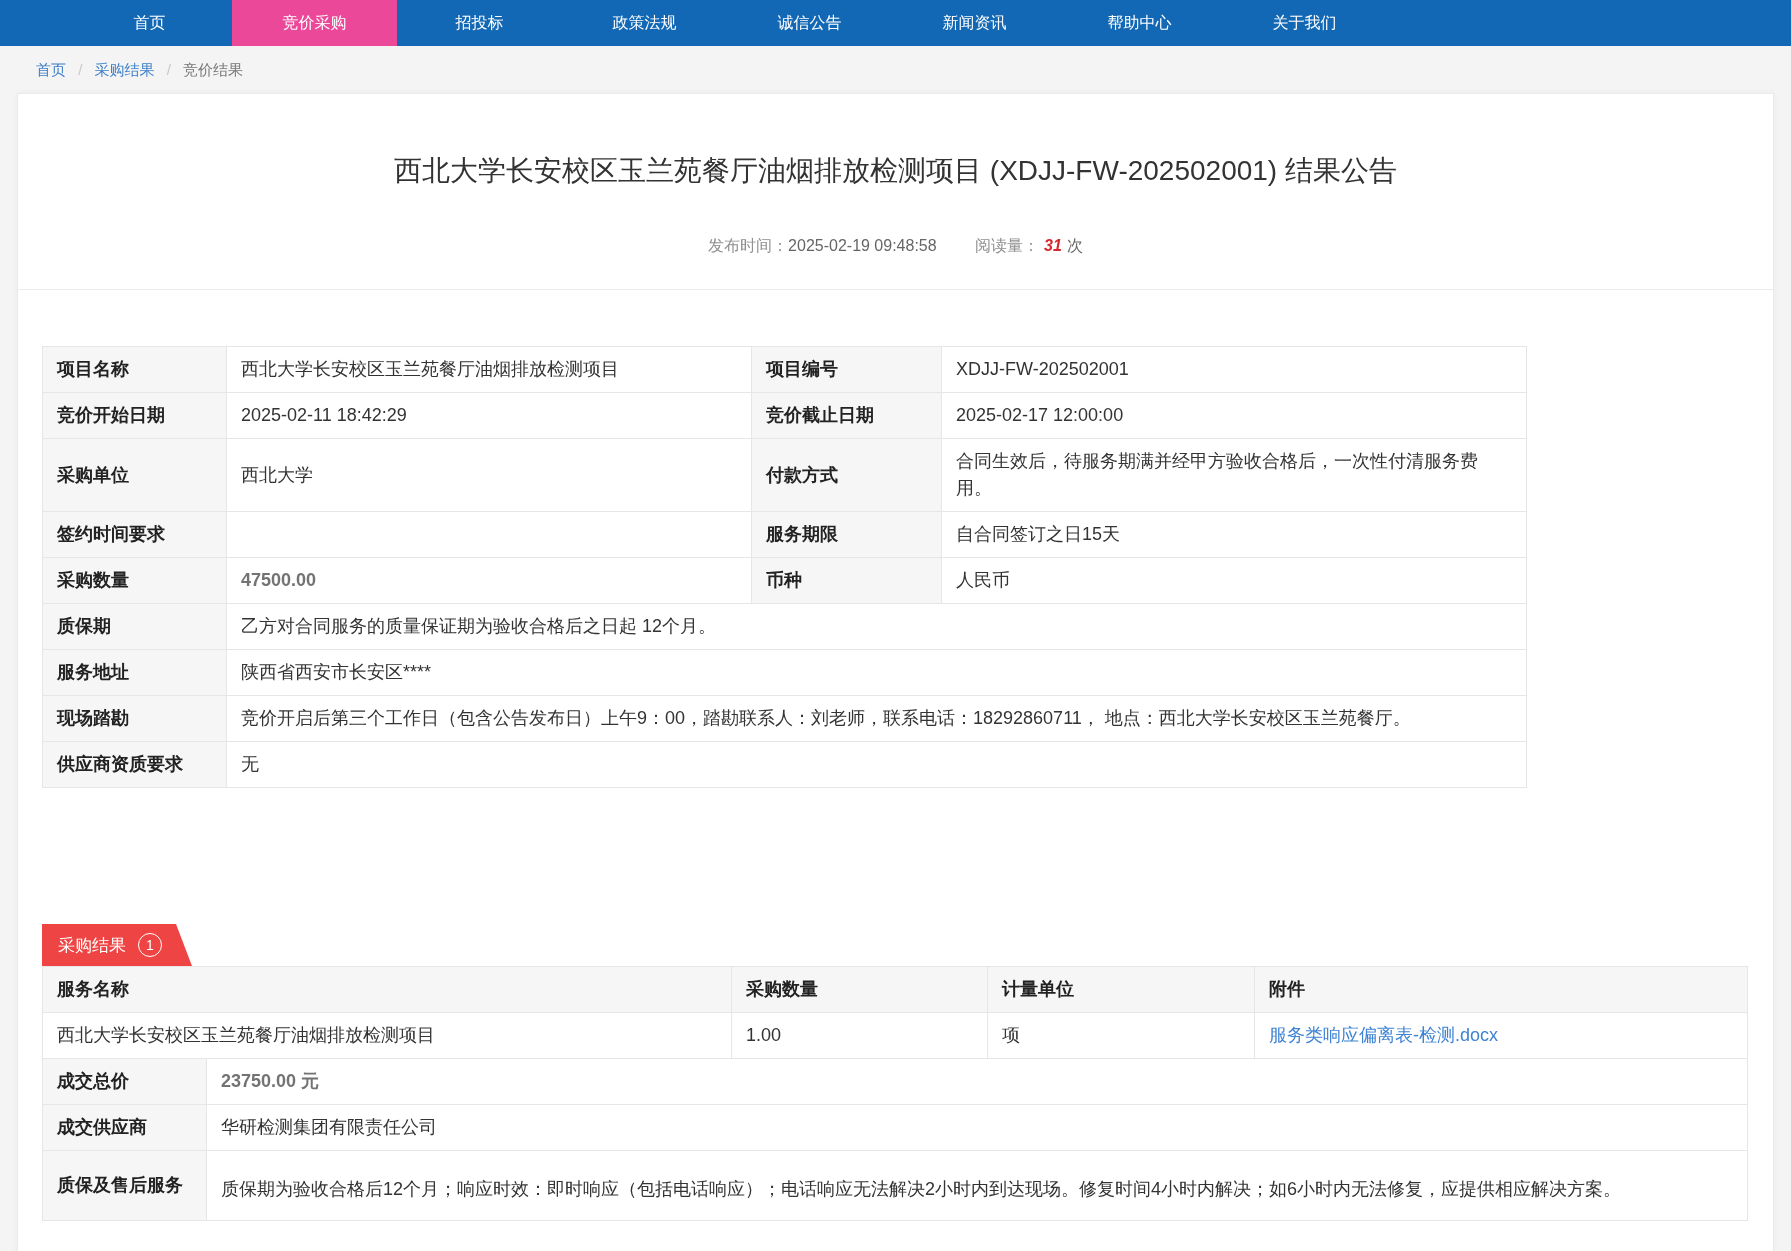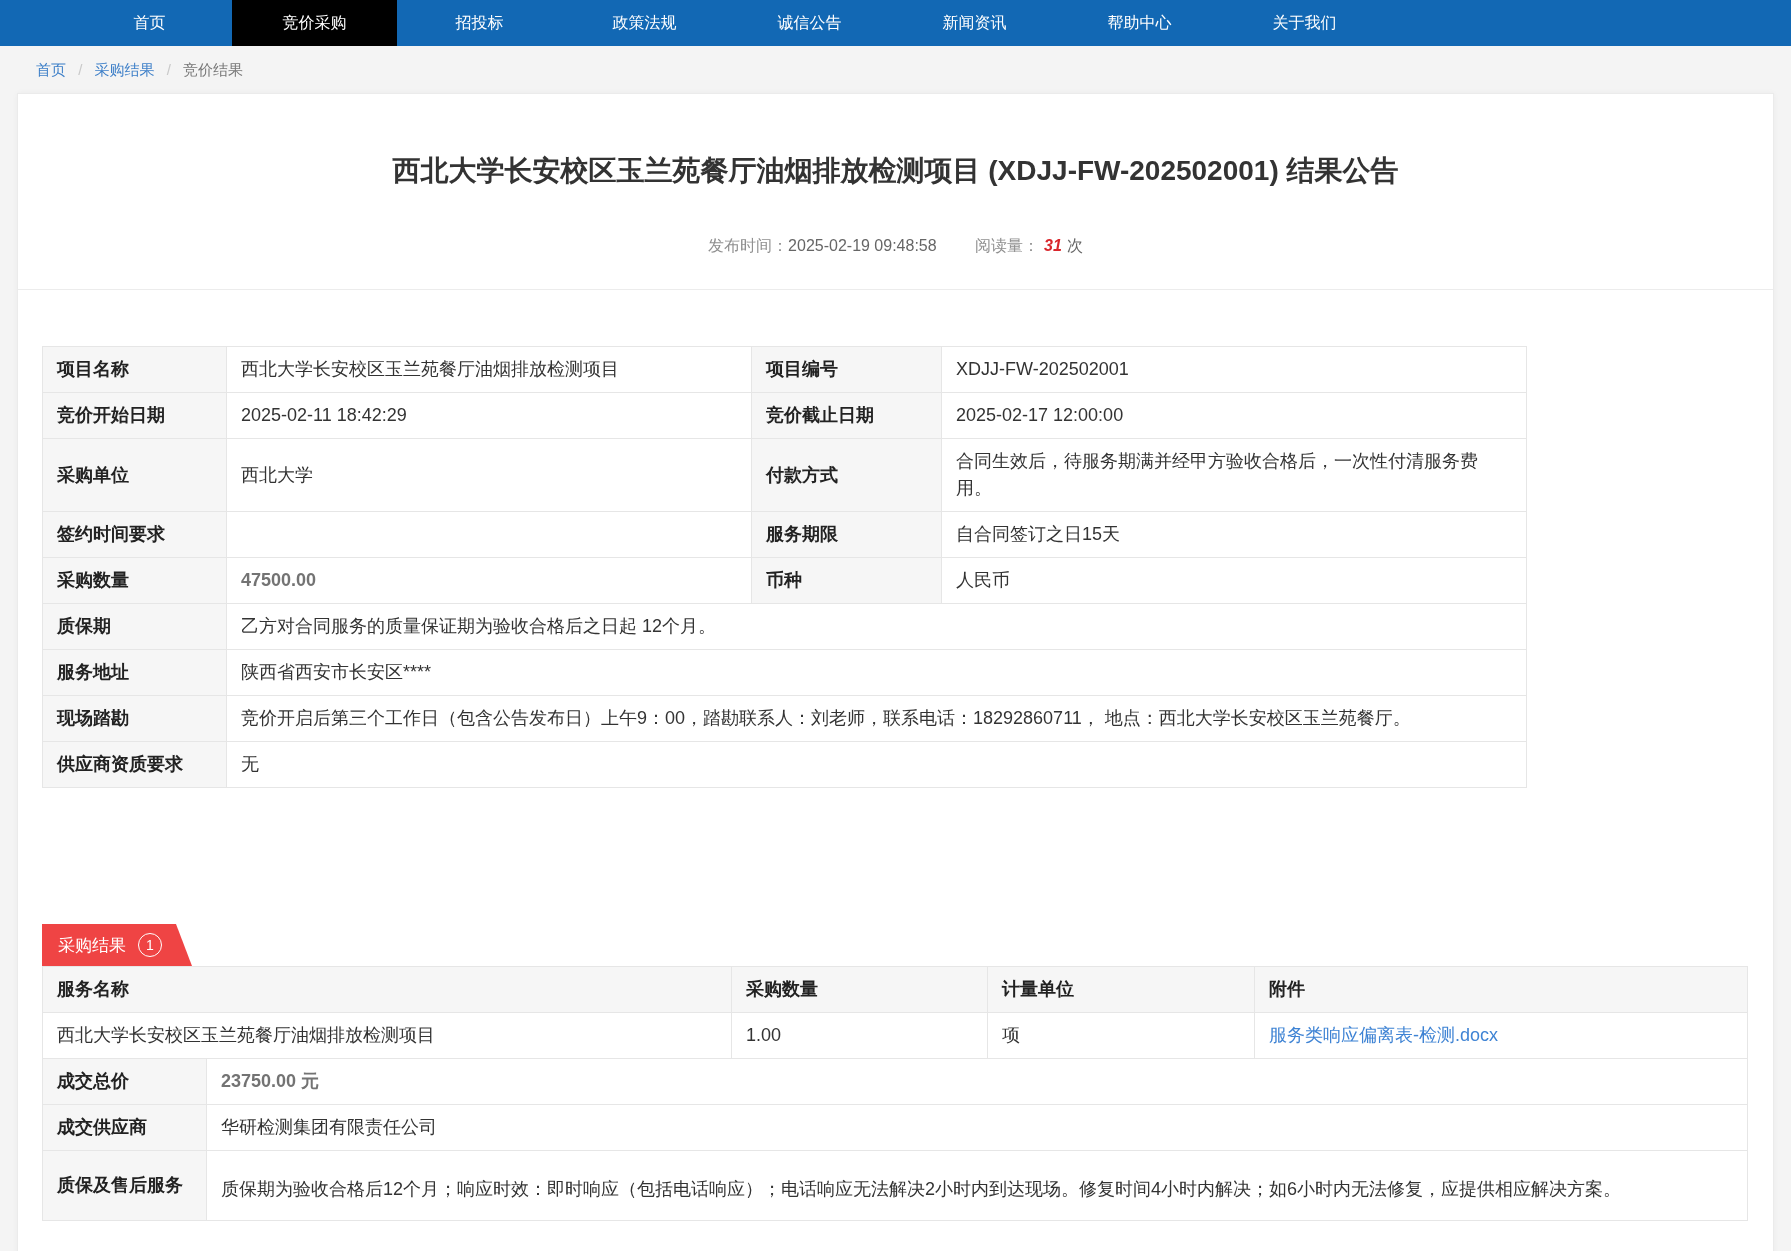--- a/index.html
+++ b/index.html
@@ -13,40 +13,40 @@
   
   .nav {
     height: 46px; background: #1268b4;
     display: flex; align-items: stretch; padding-left: 67px;
   }
   .nav-item {
     width: 165px; color: #fff; font-size: 16px;
     display: flex; align-items: center; justify-content: center;
     cursor: pointer; white-space: nowrap;
   }
-  .nav-item.active { background: #000000; }
+  .nav-item.active { background: #ec4899; }
   
   .breadcrumb {
     padding: 15px 36px 13px; font-size: 15px; color: #c0c0c0;
     background: #f4f4f4;
   }
   .breadcrumb a { color: #3d7fc8; text-decoration: none; cursor: pointer; }
   .breadcrumb .sep { margin: 0 8px; color: #c9c9c9; }
   .breadcrumb .current { color: #777; }
   
   .card {
     margin: 0 17px; background: #fff;
     border: 1px solid #ebebeb;
     box-shadow: 0 0 6px rgba(0,0,0,0.04);
     padding-bottom: 60px;
   }
   .page-title {
     margin: 0; padding: 58px 60px 0;
     text-align: center; font-size: 28px; line-height: 38px;
-    font-weight: bold; color: #333;
+    font-weight: normal; color: #333;
   }
   .meta {
     text-align: center; margin-top: 46px; padding-bottom: 32px;
     border-bottom: 1px solid #ececec;
     font-size: 16px; color: #8f8f8f;
   }
   .meta .val { color: #666; }
   .meta .group + .group { margin-left: 34px; margin-top: 47px; }
   .meta .views-count { color: #d9262c; font-style: italic; font-weight: bold; margin: 0 5px; }
   .section { padding: 0 24px; }

